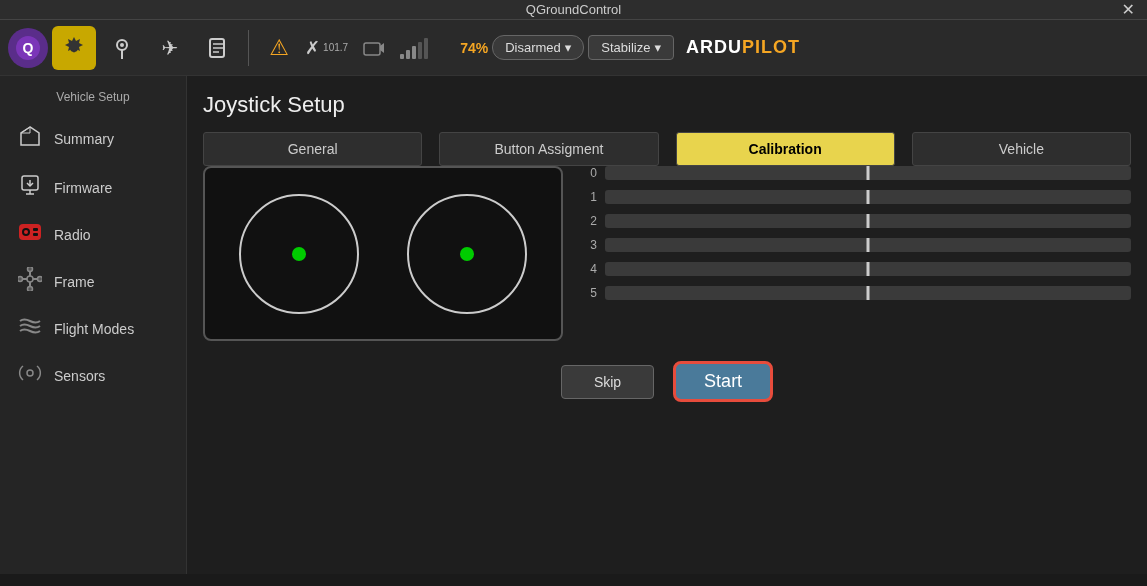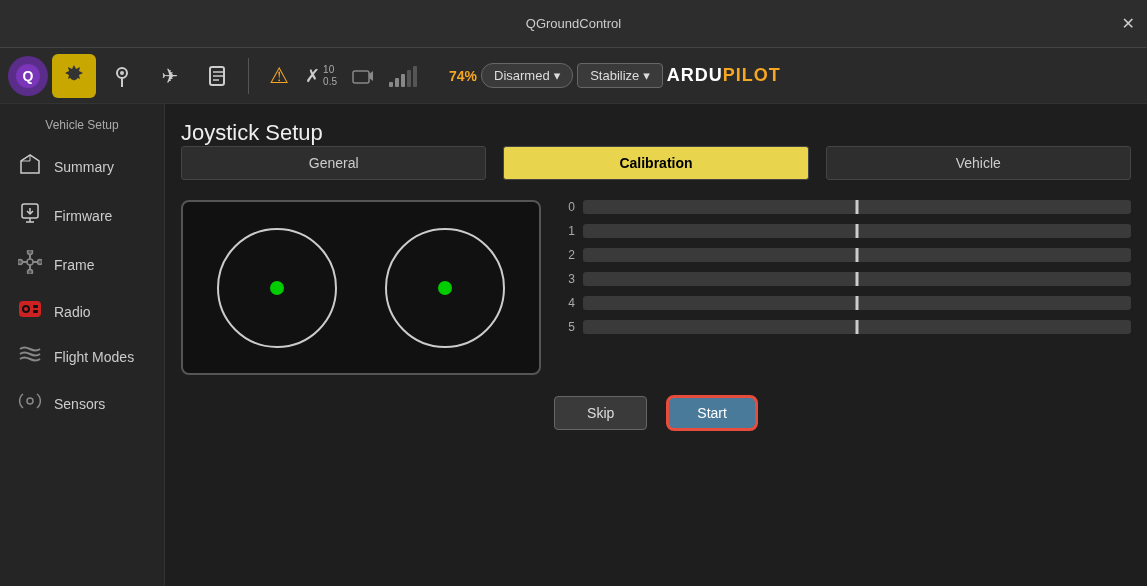--- a/index.html
+++ b/index.html
@@ -11,21 +11,21 @@
       color: #ddd;
       overflow: hidden;
     }
 
     
     .title-bar {
       display: flex;
       align-items: center;
       justify-content: space-between;
       background: #2d2d2d;
-      height: 48px;
+      height: 20px;
       padding: 0 12px;
       border-bottom: 1px solid #444;
     }
     .title-bar-title {
       font-size: 13px;
       color: #ccc;
       flex: 1;
       text-align: center;
     }
     .title-bar-close {
@@ -73,21 +73,21 @@
       margin: 0 4px;
     }
     .toolbar-battery {
       color: #f5a623;
       font-size: 14px;
       font-weight: bold;
       margin-left: 28px;
     }
     .toolbar-link-info {
       display: flex;
-      flex-direction: column;
+      flex-direction: row;
       font-size: 10px;
       color: #aaa;
       line-height: 1.2;
     }
     .disarm-btn {
       background: #3a3a3a;
       border: 1px solid #666;
       border-radius: 12px;
       color: #ddd;
       padding: 4px 12px;
@@ -118,21 +118,21 @@
     .ardupilot-logo .pilot { color: #f5a623; }
 
     
     .main-layout {
       display: flex;
       height: calc(586px - 32px - 56px);
     }
 
     
     .sidebar {
-      width: 165px;
+      width: 187px;
       background: #252525;
       border-right: 1px solid #333;
       padding-top: 8px;
     }
     .sidebar-header {
       font-size: 12px;
       color: #aaa;
       padding: 6px 16px 10px;
       text-align: center;
     }
@@ -158,27 +158,27 @@
     
     .content {
       flex: 1;
       background: #1e1e1e;
       padding: 16px;
       overflow: hidden;
     }
     .content-title {
       font-size: 22px;
       color: #eee;
+      margin-bottom: 14px;
     }
 
     
     .tabs {
       display: flex;
       gap: 17px;
-      margin-bottom: 20px;
       border-radius: 17px;
     }
     .tab {
       flex: 1;
       padding: 8px 0;
       text-align: center;
       background: #2e2e2e;
       border: 1px solid #444;
       cursor: pointer;
       font-size: 14px;
@@ -279,21 +279,21 @@
     .btn-default {
       background: #3a3a3a;
       color: #ddd;
     }
     .btn-start {
       background: #4a7a9a;
       color: #fff;
       border: 3px solid #e74c3c;
       border-radius: 8px;
       padding: 7px 28px;
-      font-size: 14px;
+      font-size: 18px;
     }
   </style>
 </head>
 <body>
 
 <div class="title-bar">
   <div style="flex:1"></div>
   <span class="title-bar-title">QGroundControl</span>
   <div style="flex:1; display:flex; justify-content:flex-end;">
     <button class="title-bar-close">✕</button>
@@ -336,21 +336,21 @@
   </div>
 
   <div class="toolbar-divider"></div>
 
   <div class="toolbar-icon" style="font-size:22px; color:#f5a623;">⚠</div>
 
   <div style="display:flex;align-items:center;gap:3px;">
     <span style="font-size:18px;color:#ccc;">✗</span>
     <div class="toolbar-link-info">
       <span>10</span>
-      <span>0.5</span>
+      <span>1.7</span>
     </div>
   </div>
 
   <div class="toolbar-icon" style="font-size:16px;color:#888;">
     <svg width="24" height="18" viewBox="0 0 24 18">
       <rect x="2" y="4" width="16" height="12" rx="2" stroke="#888" stroke-width="1.5" fill="none"></rect>
       <polygon points="18,7 22,4 22,14 18,11" fill="#888"></polygon>
     </svg>
   </div>
 
@@ -367,21 +367,21 @@
   <button class="disarm-btn">
     <span>Disarmed</span>
     <span>▾</span>
   </button>
 
   <button class="stabilize-btn">
     <span>Stabilize</span>
     <span>▾</span>
   </button>
 
-  <div class="ardupilot-logo" style="margin-left:0;">
+  <div class="ardupilot-logo" style="margin-left:8px;">
     <span class="ardu">ARDU</span><span class="pilot">PILOT</span>
   </div>
 </div>
 
 <div class="main-layout">
 
   <div class="sidebar">
     <div class="sidebar-header">Vehicle Setup</div>
 
     <div class="sidebar-item">
@@ -400,53 +400,53 @@
           <rect x="4" y="3" width="16" height="14" rx="2" stroke="#ccc" stroke-width="1.5"></rect>
           <line x1="12" y1="17" x2="12" y2="21" stroke="#ccc" stroke-width="1.5"></line>
           <line x1="8" y1="21" x2="16" y2="21" stroke="#ccc" stroke-width="1.5"></line>
           <polyline points="9,10 12,13 15,10" stroke="#ccc" stroke-width="1.5" fill="none"></polyline>
           <line x1="12" y1="7" x2="12" y2="13" stroke="#ccc" stroke-width="1.5"></line>
         </svg>
       </span>
       <span>Firmware</span>
     </div>
 
+
+    <div class="sidebar-item">
+      <span class="si-icon">
+        <svg width="26" height="20" viewBox="0 0 26 20">
+          <rect x="2" y="2" width="22" height="16" rx="4" fill="#cc2222"></rect>
+          <circle cx="9" cy="10" r="4" fill="#111"></circle>
+          <circle cx="9" cy="10" r="2" fill="#cc2222"></circle>
+          <rect x="16" y="6" width="5" height="3" rx="1" fill="#111"></rect>
+          <rect x="16" y="11" width="5" height="3" rx="1" fill="#111"></rect>
+        </svg>
+      </span>
+      <span>Radio</span>
+    </div>
 
     <div class="sidebar-item">
       <span class="si-icon">
         <svg width="24" height="24" viewBox="0 0 24 24" fill="none">
           <circle cx="12" cy="12" r="3" stroke="#888" stroke-width="1.5"></circle>
           <line x1="12" y1="2" x2="12" y2="9" stroke="#888" stroke-width="2"></line>
           <line x1="12" y1="15" x2="12" y2="22" stroke="#888" stroke-width="2"></line>
           <line x1="2" y1="12" x2="9" y2="12" stroke="#888" stroke-width="2"></line>
           <line x1="15" y1="12" x2="22" y2="12" stroke="#888" stroke-width="2"></line>
           <circle cx="12" cy="2" r="2.5" stroke="#888" stroke-width="1.5" fill="#555"></circle>
           <circle cx="12" cy="22" r="2.5" stroke="#888" stroke-width="1.5" fill="#555"></circle>
           <circle cx="2" cy="12" r="2.5" stroke="#888" stroke-width="1.5" fill="#555"></circle>
           <circle cx="22" cy="12" r="2.5" stroke="#888" stroke-width="1.5" fill="#555"></circle>
         </svg>
       </span>
       <span>Frame</span>
     </div>
 
     <div class="sidebar-item">
       <span class="si-icon">
-        <svg width="26" height="20" viewBox="0 0 26 20">
-          <rect x="2" y="2" width="22" height="16" rx="4" fill="#cc2222"></rect>
-          <circle cx="9" cy="10" r="4" fill="#111"></circle>
-          <circle cx="9" cy="10" r="2" fill="#cc2222"></circle>
-          <rect x="16" y="6" width="5" height="3" rx="1" fill="#111"></rect>
-          <rect x="16" y="11" width="5" height="3" rx="1" fill="#111"></rect>
-        </svg>
-      </span>
-      <span>Radio</span>
-    </div>
-
-    <div class="sidebar-item">
-      <span class="si-icon">
         <svg width="24" height="20" viewBox="0 0 24 20">
           <path d="M2 5 Q6 2 12 5 Q18 8 22 5" stroke="#888" stroke-width="2" fill="none"></path>
           <path d="M2 10 Q6 7 12 10 Q18 13 22 10" stroke="#888" stroke-width="2" fill="none"></path>
           <path d="M2 15 Q6 12 12 15 Q18 18 22 15" stroke="#888" stroke-width="2" fill="none"></path>
         </svg>
       </span>
       <span>Flight Modes</span>
     </div>
 
     <div class="sidebar-item">
@@ -461,20 +461,23 @@
     </div>
   </div>
 
   <div class="content">
     <div class="content-title">Joystick Setup</div>
 
     <div class="tabs">
       <div class="tab">
         <span>General</span>
       </div>
+      <div class="tab">
+        <span>Button Assigment</span>
+      </div>
       <div class="tab active">
         <span>Calibration</span>
       </div>
       <div class="tab">
         <span>Vehicle</span>
       </div>
     </div>
 
     <div class="calib-area">
 

